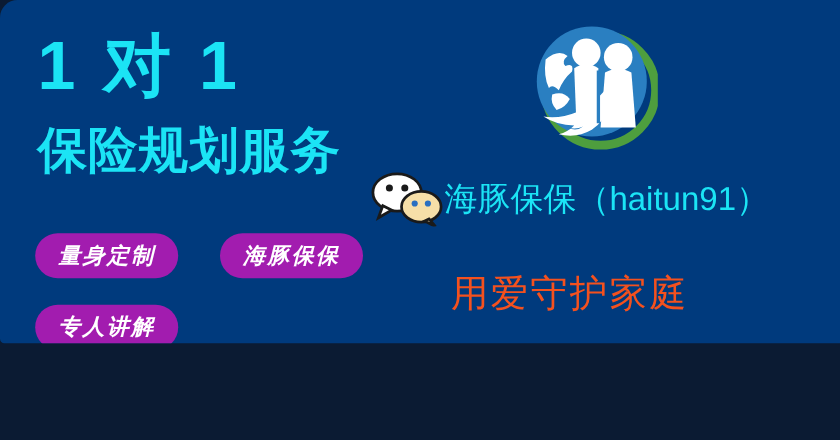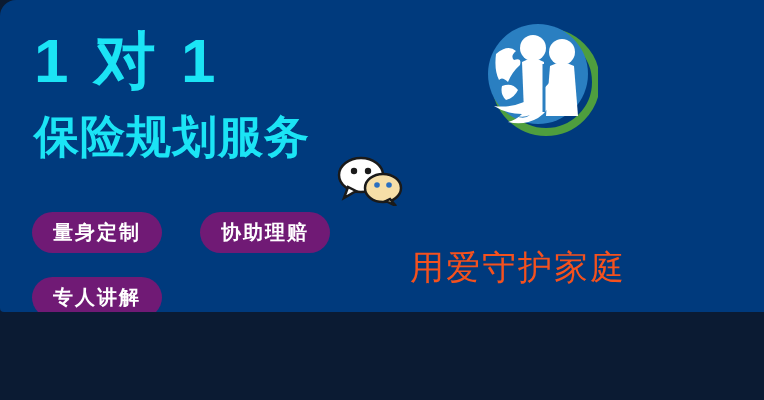--- a/index.html
+++ b/index.html
@@ -33,28 +33,29 @@
     color:#1be4f5;
     letter-spacing:1px;
     white-space:nowrap;
   }
 
   
   .pill {
     position:absolute;
     height:41px;
     display:flex; align-items:center; justify-content:center;
-    background:#701a75;
+    background:#a21caf;
     color:#ffffff;
     font-size:20px;
     font-weight:bold;
     letter-spacing:2px;
     border-radius:21px;
     white-space:nowrap;
     cursor:pointer;
+    font-style:italic;
   }
   .pill.p0 { left:32px;  top:212px; width:130px; }
   .pill.p1 { left:200px; top:212px; width:130px; }
   .pill.p2 { left:32px;  top:277px; width:130px; }
   .pill.p3 { left:200px; top:277px; width:130px; }
 
   
   .logo-wrap { position:absolute; left:486px; top:20px; width:112px; height:118px; }
 
   
@@ -83,21 +84,21 @@
 <div id="banner">
 
   <div class="headline-1">1 对 1</div>
 
   <div class="headline-2">保险规划服务</div>
 
   <div class="pill p0">
     <span>量身定制</span>
   </div>
   <div class="pill p1">
-    <span>协助理赔</span>
+    <span>海豚保保</span>
   </div>
   <div class="pill p2">
     <span>专人讲解</span>
   </div>
 
   <div class="logo-wrap">
     <svg viewBox="0 0 112 118" width="112" height="118" aria-hidden="true">
 
       <circle cx="60" cy="62" r="50" fill="none" stroke="#4e9e3e" stroke-width="8"></circle>
 
@@ -135,16 +136,17 @@
 
       <g>
         <ellipse cx="47" cy="32" rx="18" ry="14" fill="#f6dfa8" stroke="#1a1a1a" stroke-width="2.5"></ellipse>
         <path d="M54 43 L60 50 L50 45 Z" fill="#f6dfa8" stroke="#1a1a1a" stroke-width="2.5"></path>
         <circle cx="41" cy="29" r="2.8" fill="#2a6fc1"></circle>
         <circle cx="53" cy="29" r="2.8" fill="#2a6fc1"></circle>
       </g>
     </svg>
   </div>
 
+  <div class="wechat-id">海豚保保（haitun91）</div>
 
   <div class="slogan">用爱守护家庭</div>
 
 </div>
 
 </body></html>

